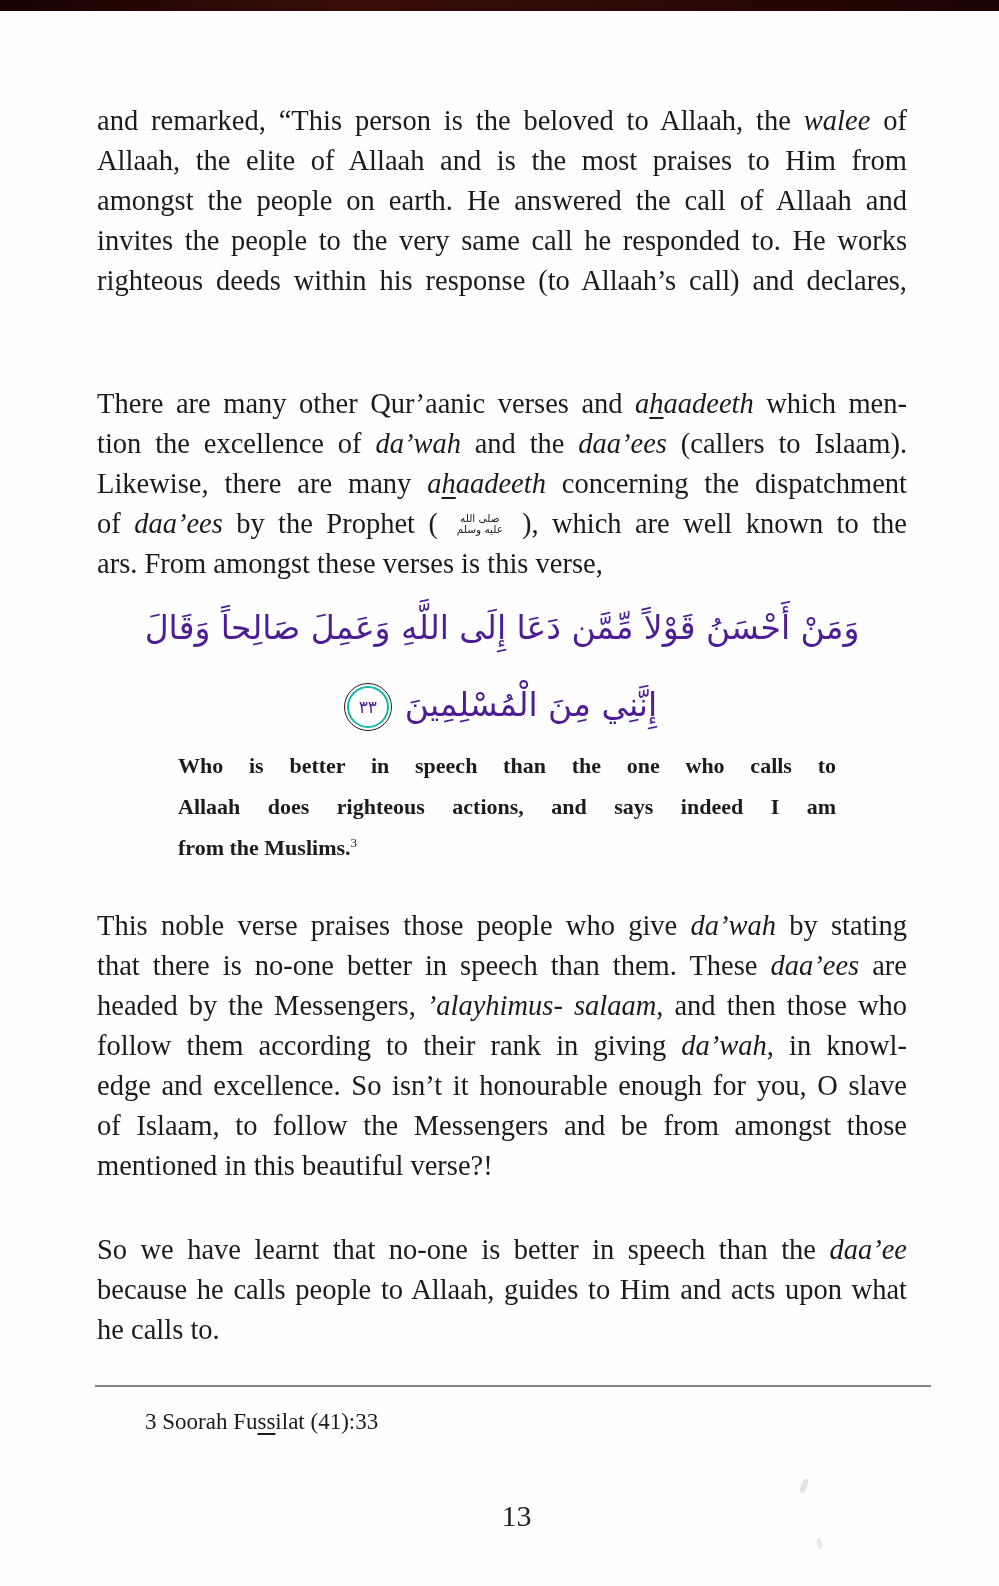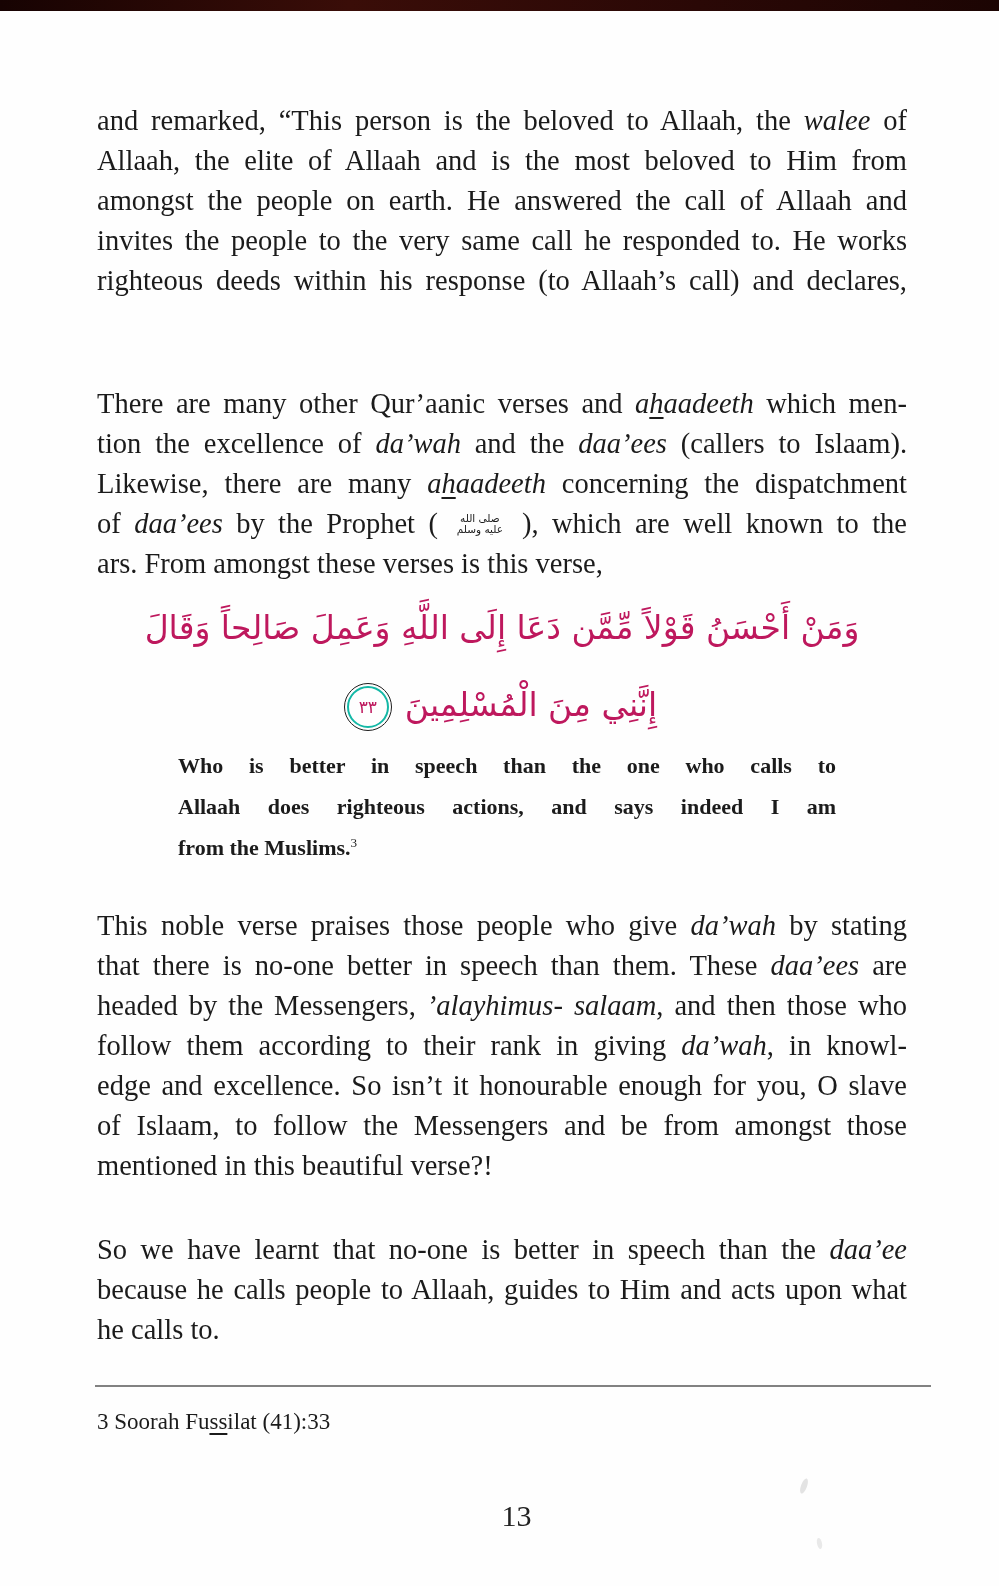--- a/index.html
+++ b/index.html
@@ -27,47 +27,47 @@
   .ul{text-decoration:underline;text-underline-offset:4px;text-decoration-thickness:1.5px;}
   .sup{vertical-align:super;font-size:0.6em;font-weight:normal;line-height:0;}
   .saw{
     display:inline-block;vertical-align:middle;width:48px;margin:0 18px;
     font-family:"DejaVu Sans",sans-serif;font-size:10.5px;line-height:1.1;
     text-align:center;transform:translateY(-2px);direction:rtl;
   }
   .saw span{display:block;}
   .arabic{
     position:absolute;top:590px;left:97px;width:810px;text-align:center;
-    direction:rtl;font-family:"DejaVu Sans",sans-serif;color:#be185d;
+    direction:rtl;font-family:"DejaVu Sans",sans-serif;color:#4c1d95;
   }
   .ar1{font-size:33px;height:76px;line-height:76px;}
   .ar2{font-size:33px;height:78px;line-height:78px;}
   .medallion{
     display:inline-block;width:38px;height:38px;line-height:38px;
     border:2px solid #14b8a6;border-radius:50%;
     outline:1px solid #1e1e1e;outline-offset:2px;
     font-size:17px;text-align:center;vertical-align:middle;margin-right:16px;
   }
   .rule{position:absolute;top:1385px;left:95px;width:836px;height:2px;background:#828282;}
   .footnote{position:absolute;top:1406px;left:97px;font-size:23px;}
-  .footnote .pl{height:32px;line-height:32px;}
+  .footnote .pl{height:32px;line-height:32px;margin-left:48px;}
   .pagenum{position:absolute;top:1499px;left:17px;width:999px;text-align:center;font-size:30px;color:#222;}
   .speck{position:absolute;background:#c4c4c4;border-radius:50%;}
   .speck1{top:1478px;left:801px;width:6px;height:16px;opacity:.45;transform:rotate(20deg);}
   .speck2{top:1538px;left:817px;width:5px;height:11px;opacity:.35;transform:rotate(-12deg);}
 </style>
 </head>
 <body>
 
 <div class="page">
   <div class="topbar"></div>
 
   <div class="col para p1">
       <div class="jl"><span>and remarked, “This person is the beloved to Allaah, the </span><span class="it">walee</span><span> of</span></div>
-      <div class="jl"><span>Allaah, the elite of Allaah and is the most beloved to Him from</span></div>
+      <div class="jl"><span>Allaah, the elite of Allaah and is the most praises to Him from</span></div>
       <div class="jl"><span>amongst the people on earth. He answered the call of Allaah and</span></div>
       <div class="jl"><span>invites the people to the very same call he responded to. He works</span></div>
       <div class="jl"><span>righteous deeds within his response (to Allaah’s call) and declares,</span></div>
     </div>
 
   <div class="col para p2">
       <div class="jl"><span>There are many other Qur’aanic verses and </span><span class="it">a</span><span class="it ul">h</span><span class="it">aadeeth</span><span> which men-</span></div>
       <div class="jl"><span>tion the excellence of </span><span class="it">da’wah</span><span> and the </span><span class="it">daa’ees</span><span> (callers to Islaam).</span></div>
       <div class="jl"><span>Likewise, there are many </span><span class="it">a</span><span class="it ul">h</span><span class="it">aadeeth</span><span> concerning the dispatchment</span></div>
       <div class="jl"><span>of </span><span class="it">daa’ees</span><span> by the Prophet (</span><span class="saw"><span>صلى الله</span><span>عليه وسلم</span></span><span>), which are well known to the schol-</span></div>

